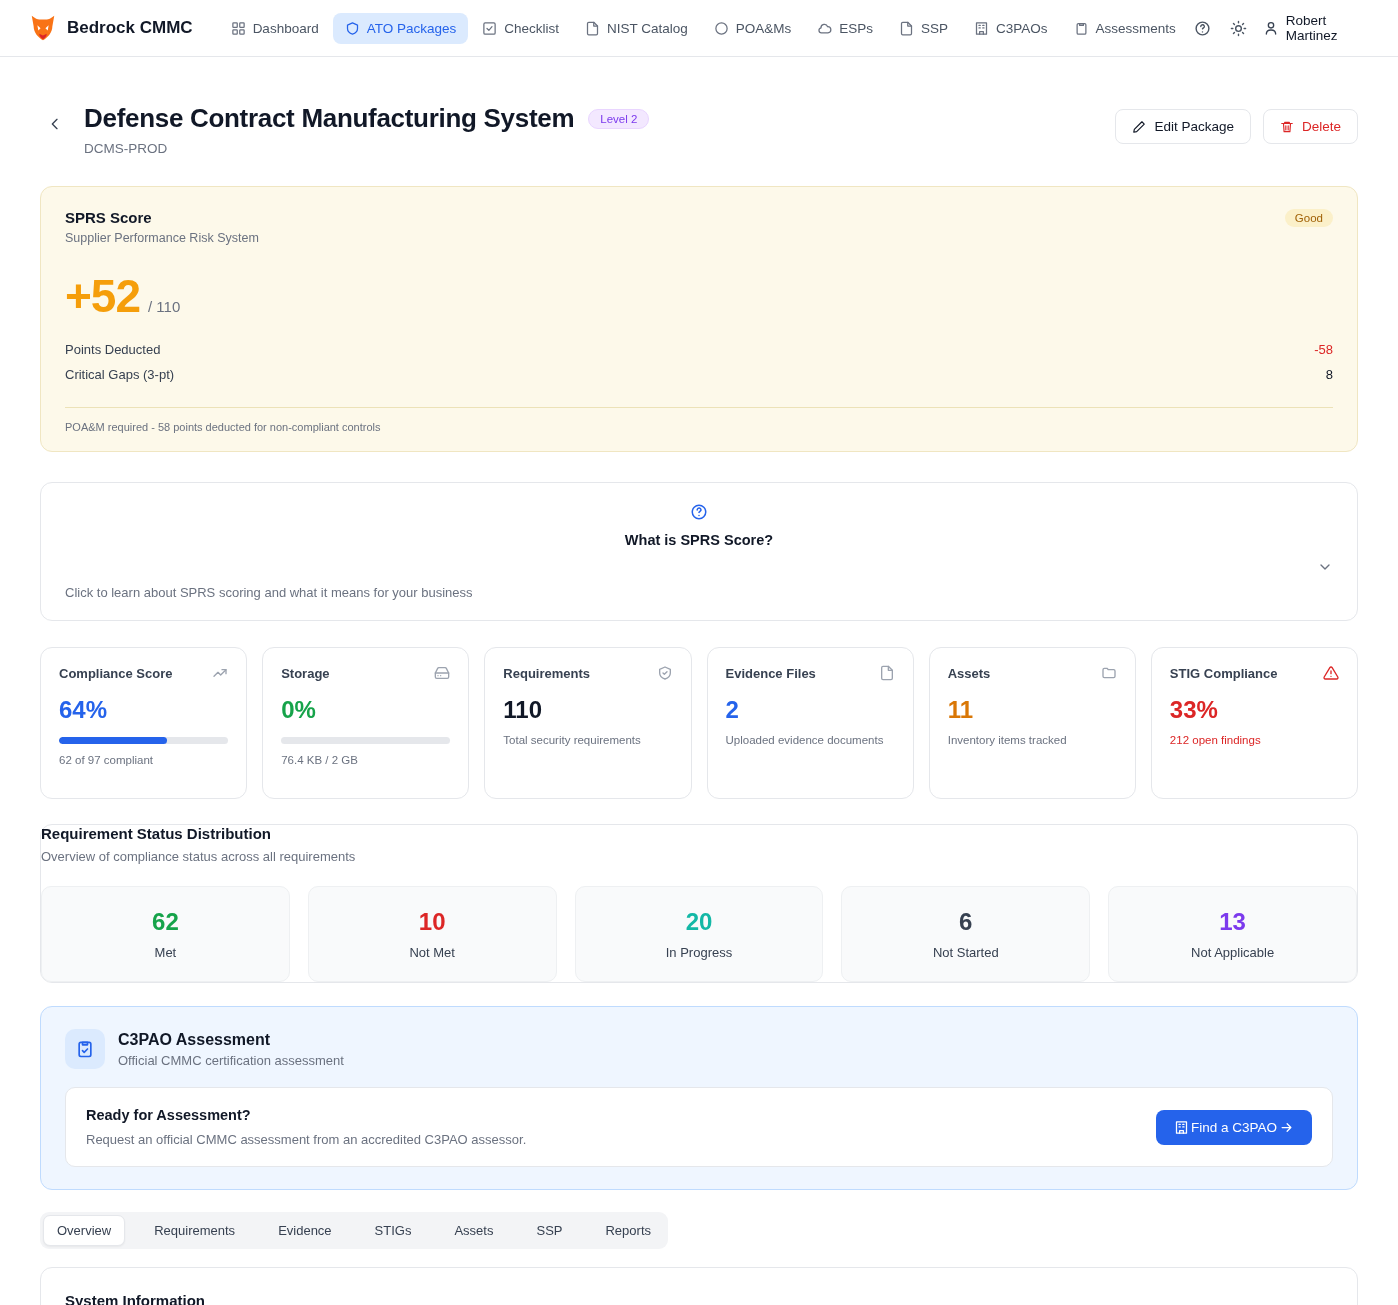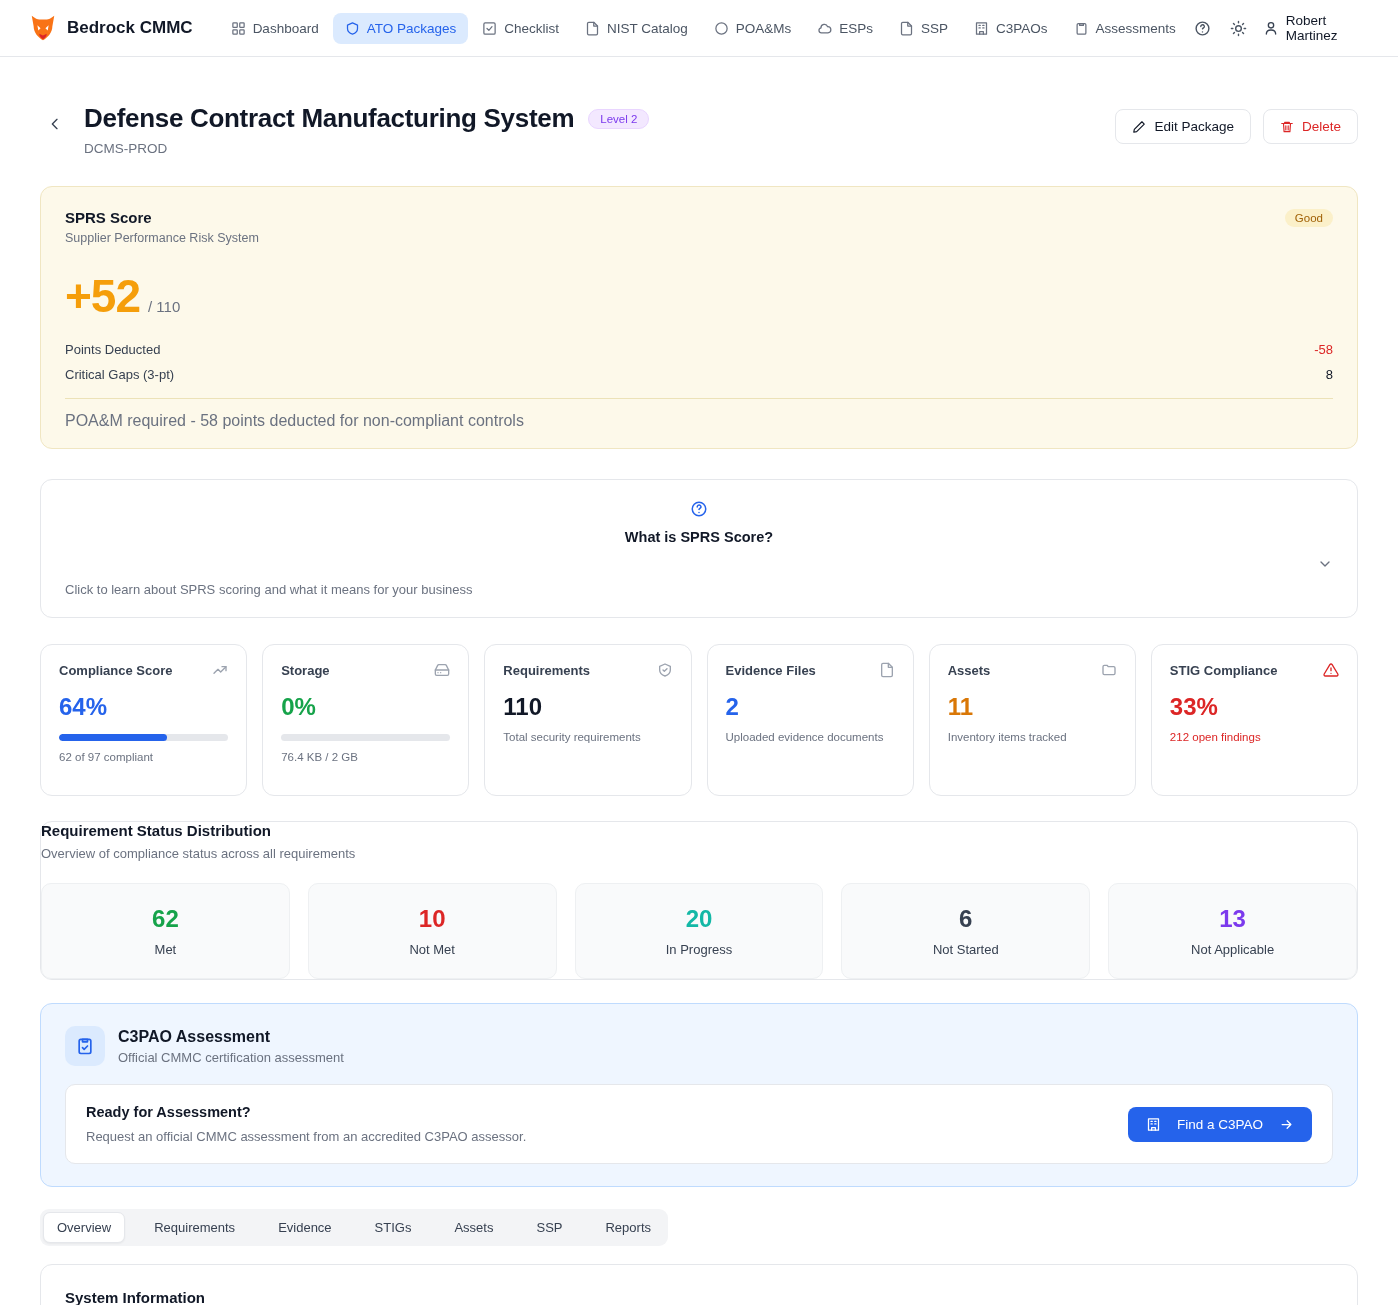--- a/index.html
+++ b/index.html
@@ -45,21 +45,21 @@
   .sprs-title { font-size:15px; font-weight:700; }
   .sprs-sub { font-size:12.5px; color:#6b7280; margin-top:5px; }
   .good-badge { font-size:11.5px; color:#a16207; background:#fbf0c9; padding:3px 10px; border-radius:999px; }
   .score-row { display:flex; align-items:baseline; gap:8px; margin-top:24px; }
   .score { font-size:46px; font-weight:700; color:#f59e0b; letter-spacing:-1px; }
   .score-max { font-size:15px; color:#6b7280; }
   .sprs-rows { margin-top:14px; }
   .sprs-row { display:flex; justify-content:space-between; font-size:13px; color:#374151; padding:5px 0; }
   .sprs-row .val { font-weight:500; color:#111827; }
   .sprs-row .val.neg { color:#dc2626; }
-  .sprs-foot { border-top:1px solid #ece2b8; margin-top:11px; padding-top:13px; font-size:16px; color:#6b7280; }
+  .sprs-foot { border-top:1px solid #ece2b8; margin-top:20px; padding-top:13px; font-size:11px; color:#6b7280; }
 
   
   .info-banner { margin-top:30px; border:1px solid #e5e7eb; border-radius:12px; padding:20px 24px; cursor:pointer; background:#fff; }
   .ib-row { display:flex; align-items:center; gap:11px;flex-direction:column; }
   .ib-q { width:18px; height:18px; color:#2563eb; }
   .ib-title { font-size:14.5px; font-weight:700; }
   .ib-chevron { margin-left:auto; width:16px; height:16px; color:#6b7280; }
   .ib-sub { font-size:13px; color:#6b7280; margin-top:10px; }
 
   
@@ -85,21 +85,21 @@
   
   .c3pao-card { margin-top:23px; background:#eff6ff; border:1px solid #bfdbfe; border-radius:12px; padding:22px 24px; }
   .c3pao-head { display:flex; align-items:center; gap:13px; }
   .c3pao-icon { width:40px; height:40px; background:#dbeafe; border-radius:10px; display:flex; align-items:center; justify-content:center; color:#2563eb; flex:none; }
   .c3pao-icon .ic { width:20px; height:20px; }
   .c3pao-title { font-size:16px; font-weight:700; }
   .c3pao-sub { font-size:13px; color:#6b7280; margin-top:4px; }
   .cta-card { margin-top:18px; background:#fff; border:1px solid #e5e7eb; border-radius:10px; padding:19px 20px; display:flex; align-items:center; justify-content:space-between; }
   .cta-title { font-size:14.5px; font-weight:700; }
   .cta-sub { font-size:13px; color:#6b7280; margin-top:9px; }
-  .find-btn { display:flex; align-items:center; gap:16px; background:#2563eb; color:#fff; font-size:13.5px; padding:10px 18px; border-radius:8px; border:none; cursor:pointer; font-family:inherit; }
+  .find-btn { display:flex; align-items:center; gap:2px; background:#2563eb; color:#fff; font-size:13.5px; padding:10px 18px; border-radius:8px; border:none; cursor:pointer; font-family:inherit; }
   .find-btn .ic { width:15px; height:15px; }
 
   
   .tabs { display:inline-flex; background:#f3f4f6; border-radius:9px; padding:3px; margin-top:22px; gap:15px; }
   .tab { padding:7px 13px; font-size:13px; color:#374151; border-radius:7px; border:1px solid transparent; cursor:pointer; background:none; font-family:inherit; white-space:nowrap; }
   .tab.active { background:#fff; border-color:#e5e7eb; box-shadow:0 1px 2px rgba(0,0,0,0.05); }
 
   
   .sysinfo-card { margin-top:18px; border:1px solid #e5e7eb; border-radius:12px; padding:24px; background:#fff; }
   .sysinfo-title { font-size:15px; font-weight:700; }

